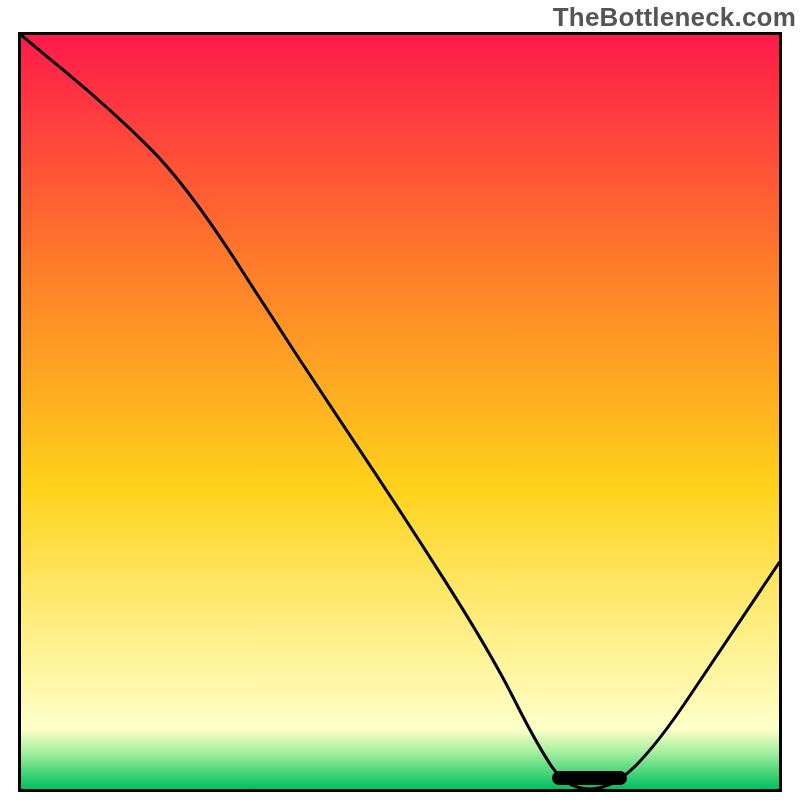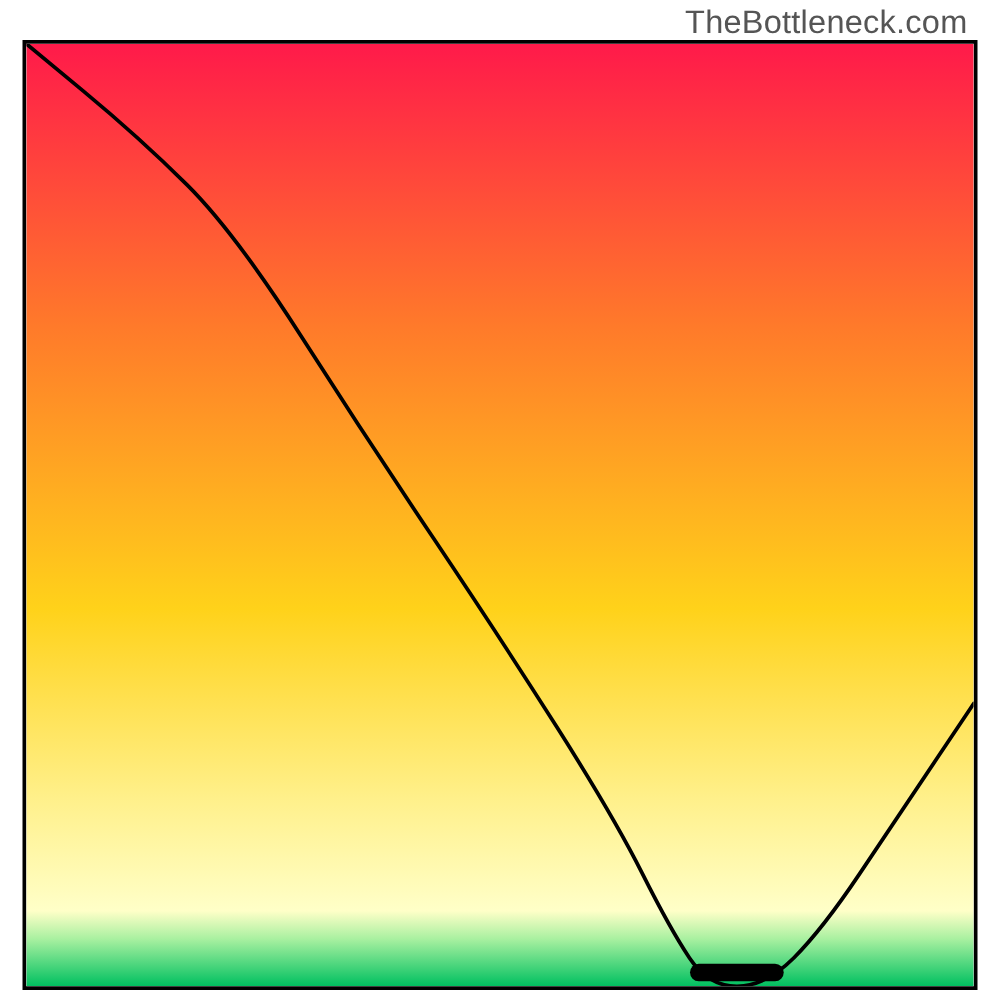--- a/index.html
+++ b/index.html
@@ -12,23 +12,23 @@
     font-family: Arial, Helvetica, sans-serif;
   }
   .stage {
     position: relative;
     width: 800px;
     height: 800px;
   }
   .watermark {
     position: absolute;
     top: 2px;
-    right: 26px;
+    right: 4px;
     font-size: 26px;
-    font-weight: 400;
+    font-weight: 700;
     color: #555;
     letter-spacing: 0.2px;
     text-align: right;
   }
   .plot-area {
     position: absolute;
     left: 18px;
     top: 32px;
     width: 764px;
     height: 760px;

